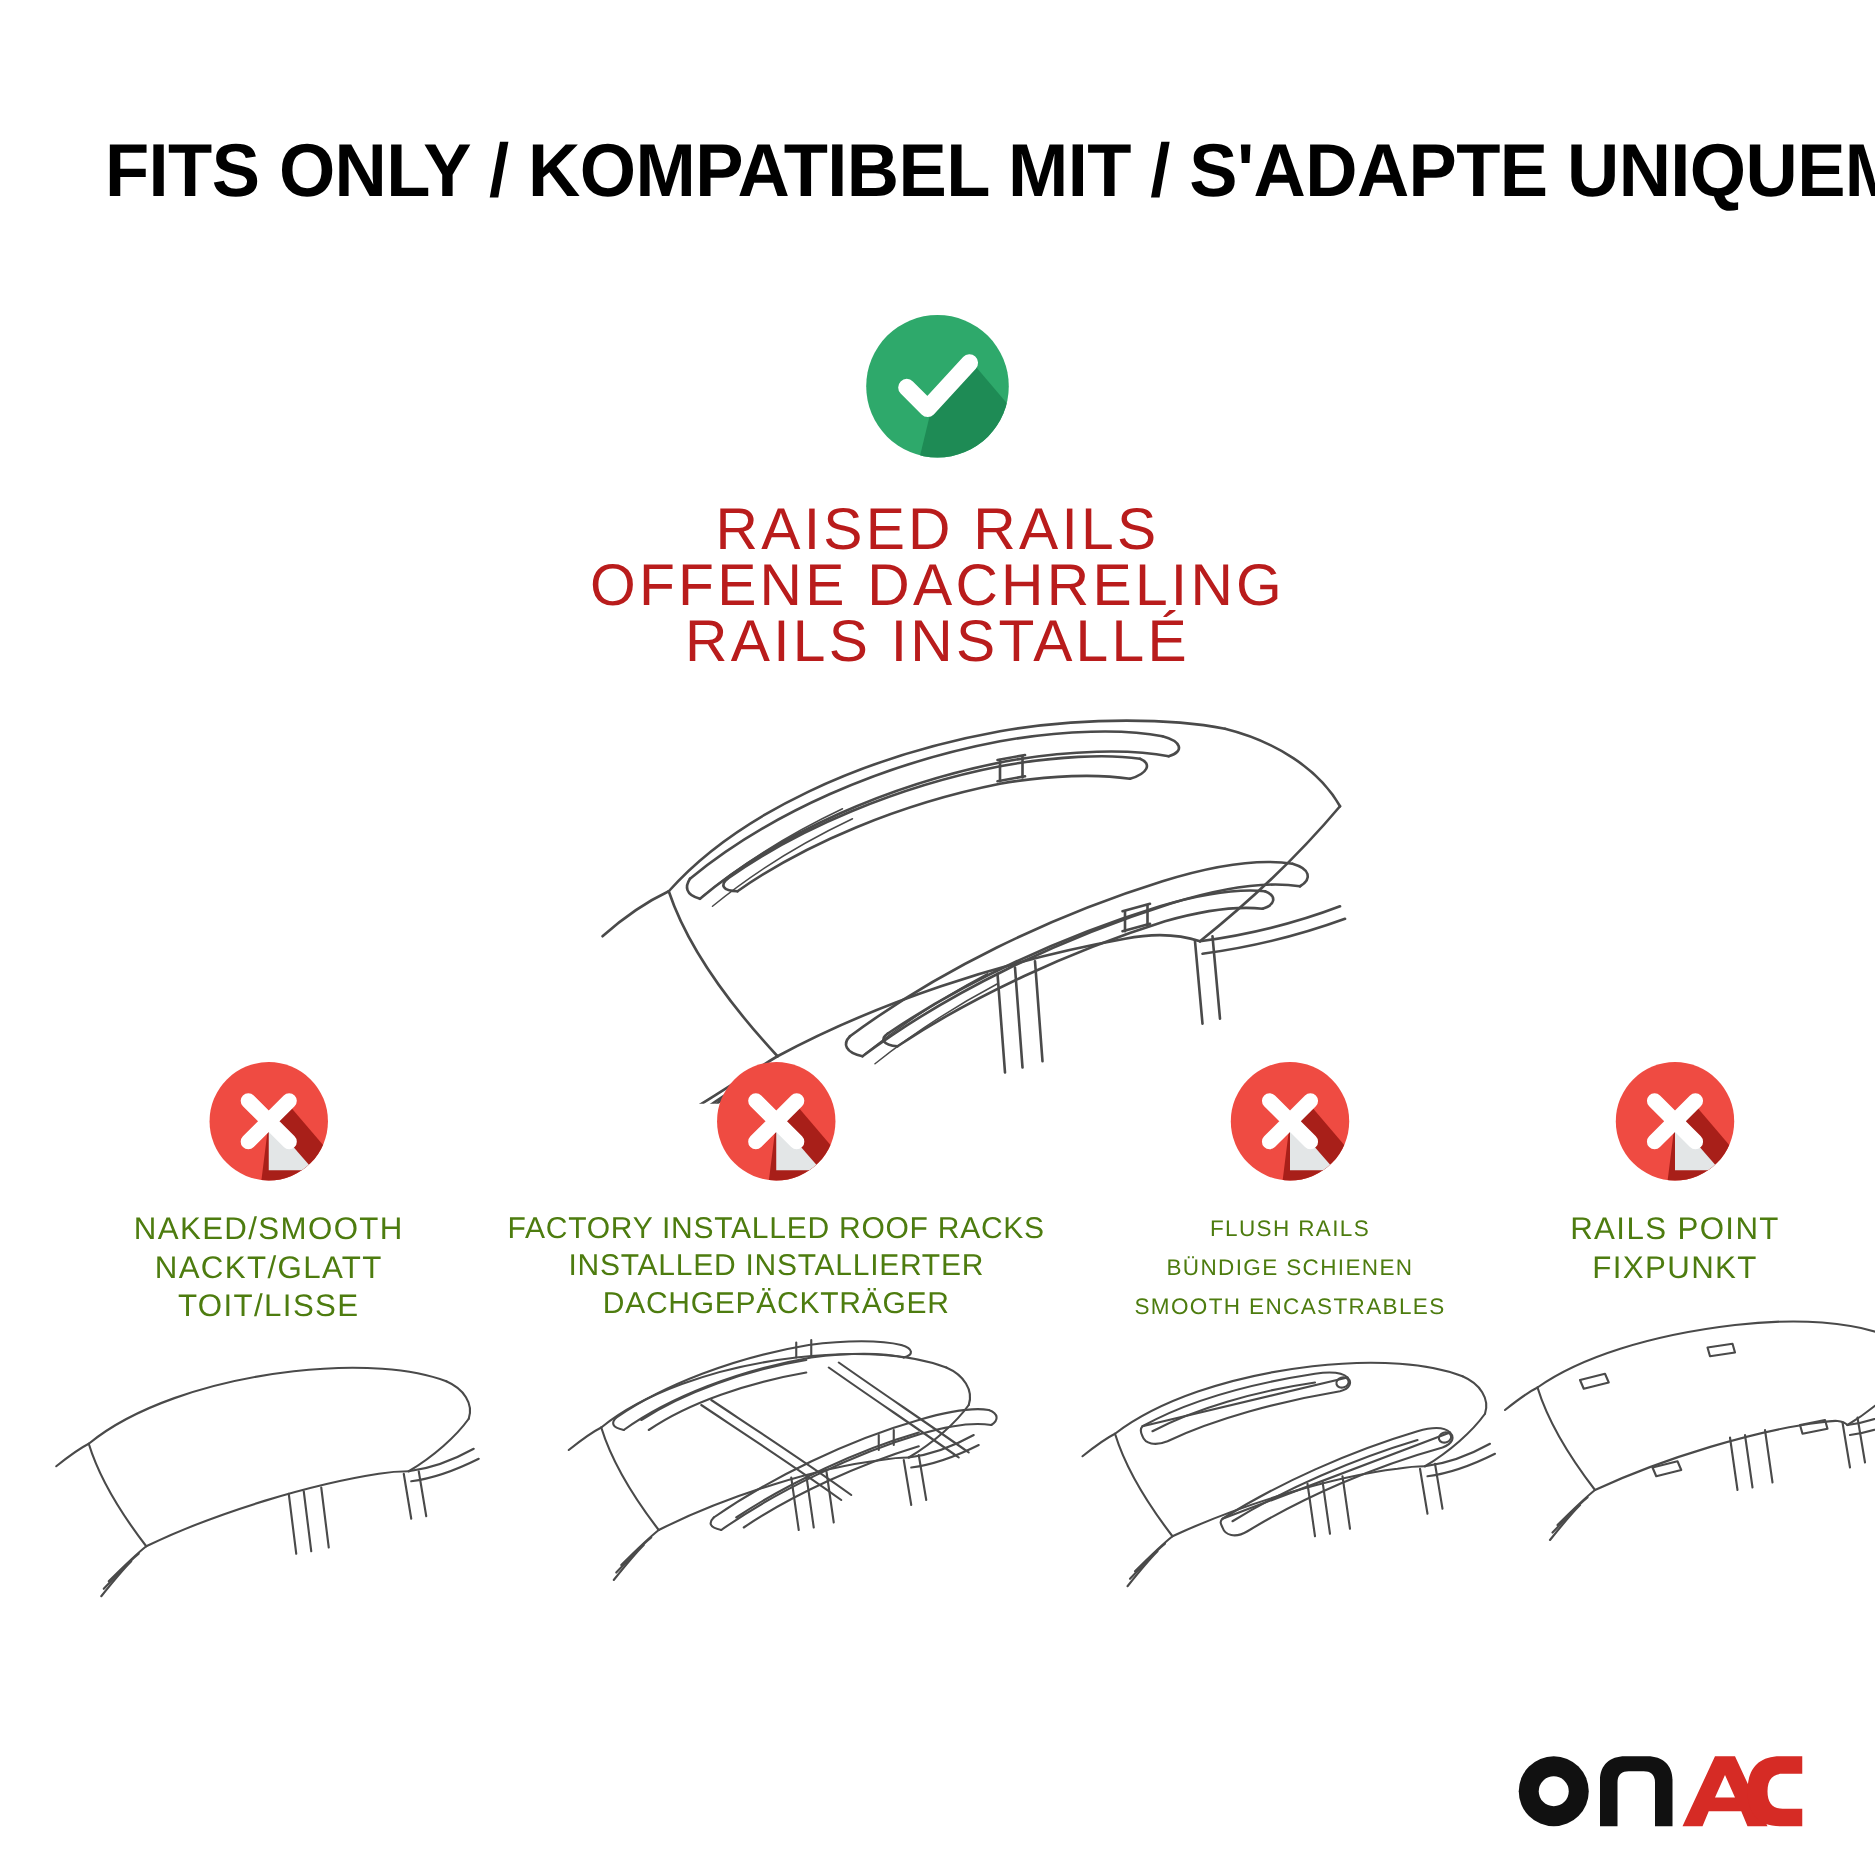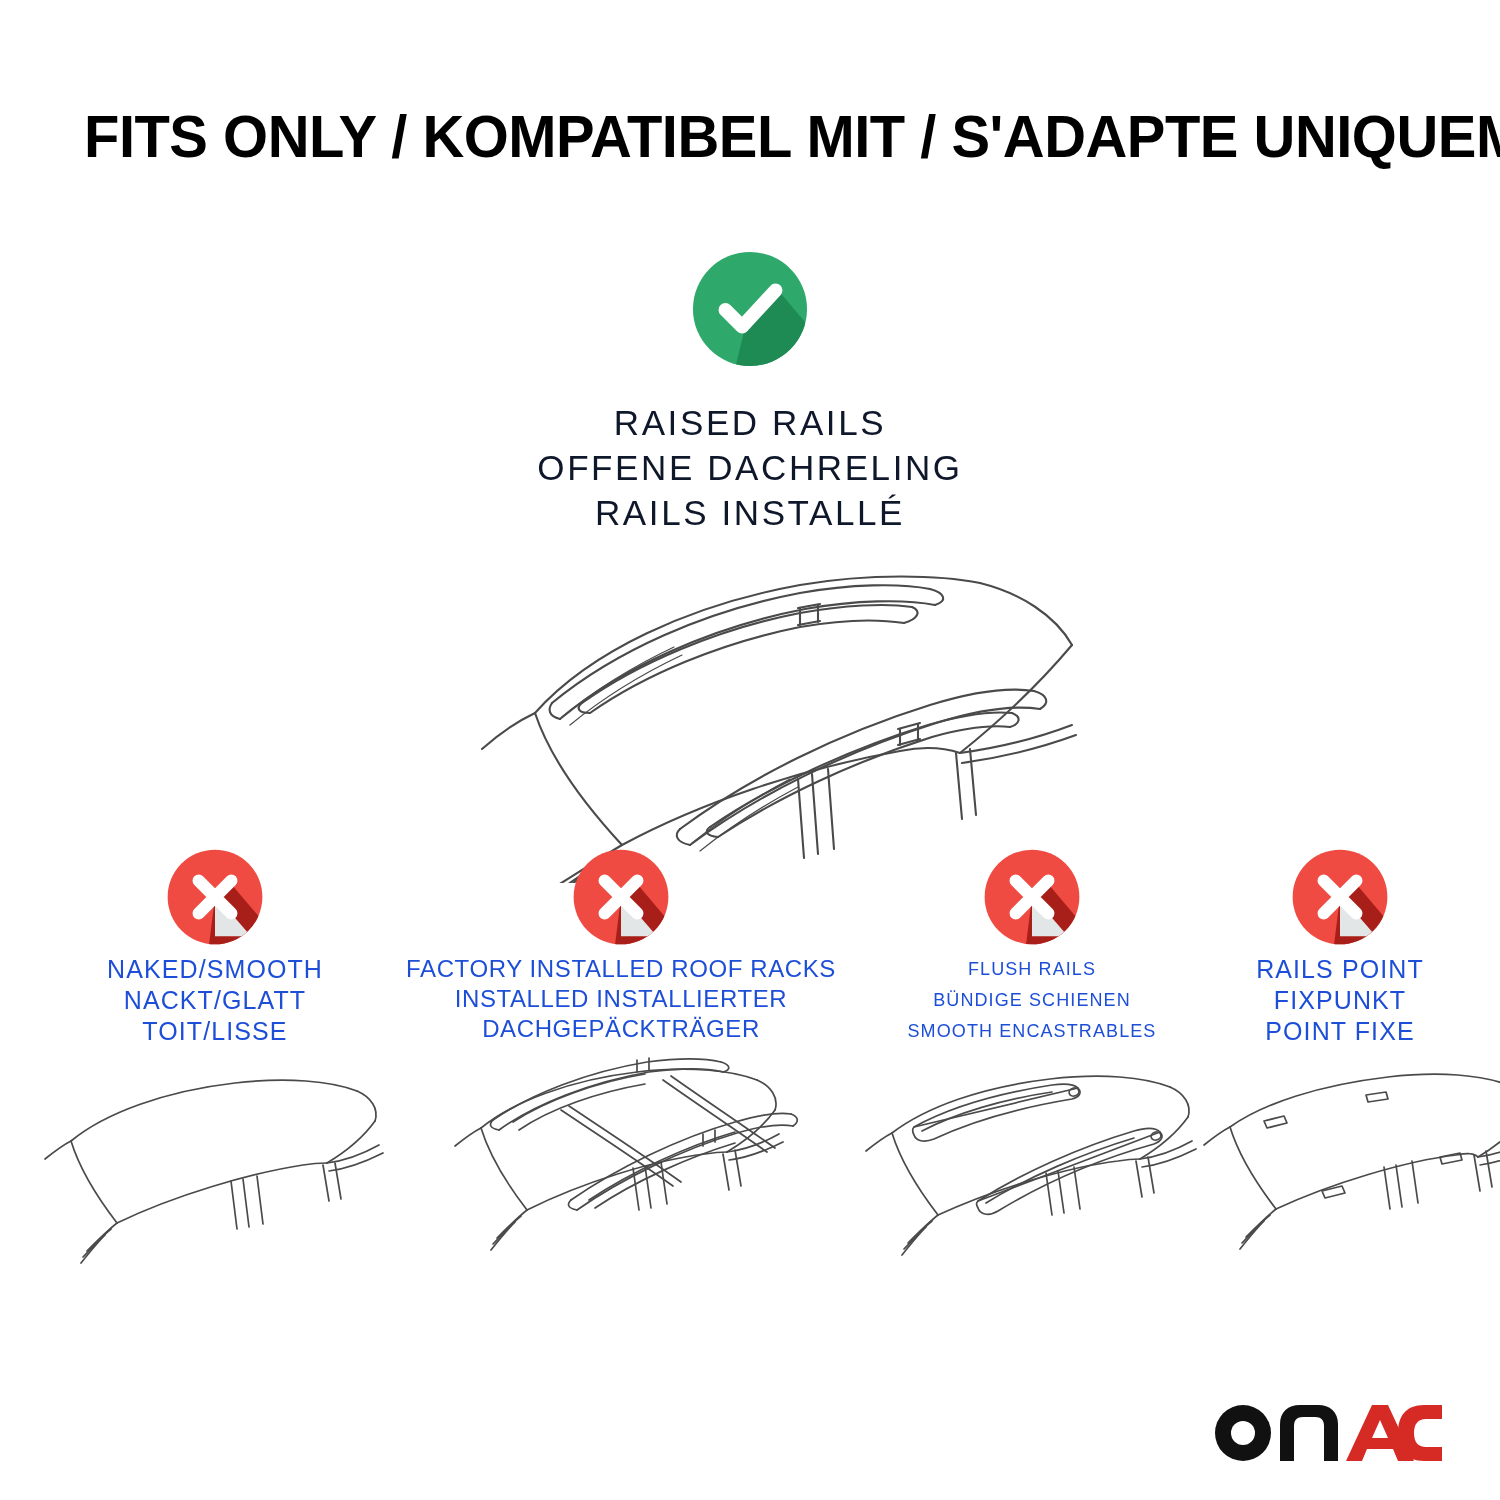--- a/index.html
+++ b/index.html
@@ -41,24 +41,24 @@
     text-align: center;
   }
   .hero-icon {
     width: 118px;
     height: 118px;
     margin: 0 auto;
     display: block;
   }
   .hero-label {
     margin-top: 32px;
-    font-size: 35px;
+    font-size: 47px;
     line-height: 45px;
     letter-spacing: 2.6px;
-    color: #0f172a;
+    color: #b91c1c;
     font-weight: 400;
   }
   .hero-art {
     margin: 18px auto 0;
     width: 700px;
     height: 330px;
     display: block;
   }
 
   
@@ -74,25 +74,25 @@
     top: 0;
     text-align: center;
   }
   .cell-icon {
     width: 98px;
     height: 98px;
     display: block;
     margin: 0 auto;
   }
   .cell-label {
-    margin-top: 8px;
+    margin-top: 22px;
     font-size: 25px;
     line-height: 31px;
     letter-spacing: 1.1px;
-    color: #1d4ed8;
+    color: #4d7c0f;
     font-weight: 400;
     white-space: nowrap;
   }
   .cell-art {
     display: block;
     margin: 14px auto 0;
     width: 360px;
     height: 215px;
   }
 
@@ -384,21 +384,20 @@
       </g>
       <g clip-path="url(#x3)">
         <path d="M60 60 L78 78 L104 108 L60 108 Z" fill="#E3E6E7"></path>
       </g>
       <path d="M40 40 L80 80 M80 40 L40 80" fill="none" stroke="#FFFFFF" stroke-width="15" stroke-linecap="round"></path>
     </svg>
 
     <div class="cell-label">
       <div>RAILS POINT</div>
       <div>FIXPUNKT</div>
-      <div>POINT FIXE</div>
     </div>
 
     <svg class="cell-art" viewBox="0 0 360 215">
       <g fill="none" stroke="#4A4A4A" stroke-width="1.7" stroke-linecap="round" stroke-linejoin="round">
         <path d="M40 66 C74 42 130 24 198 16 C250 10 292 14 318 24"></path>
         <path d="M318 24 C332 30 340 42 336 54"></path>
         <path d="M336 54 C326 68 308 84 288 96"></path>
         <path d="M40 66 C48 92 66 122 86 148"></path>
         <path d="M86 148 C142 122 216 100 266 94 C278 92 284 92 288 96"></path>
         <path d="M40 66 C32 70 24 76 14 84"></path>

